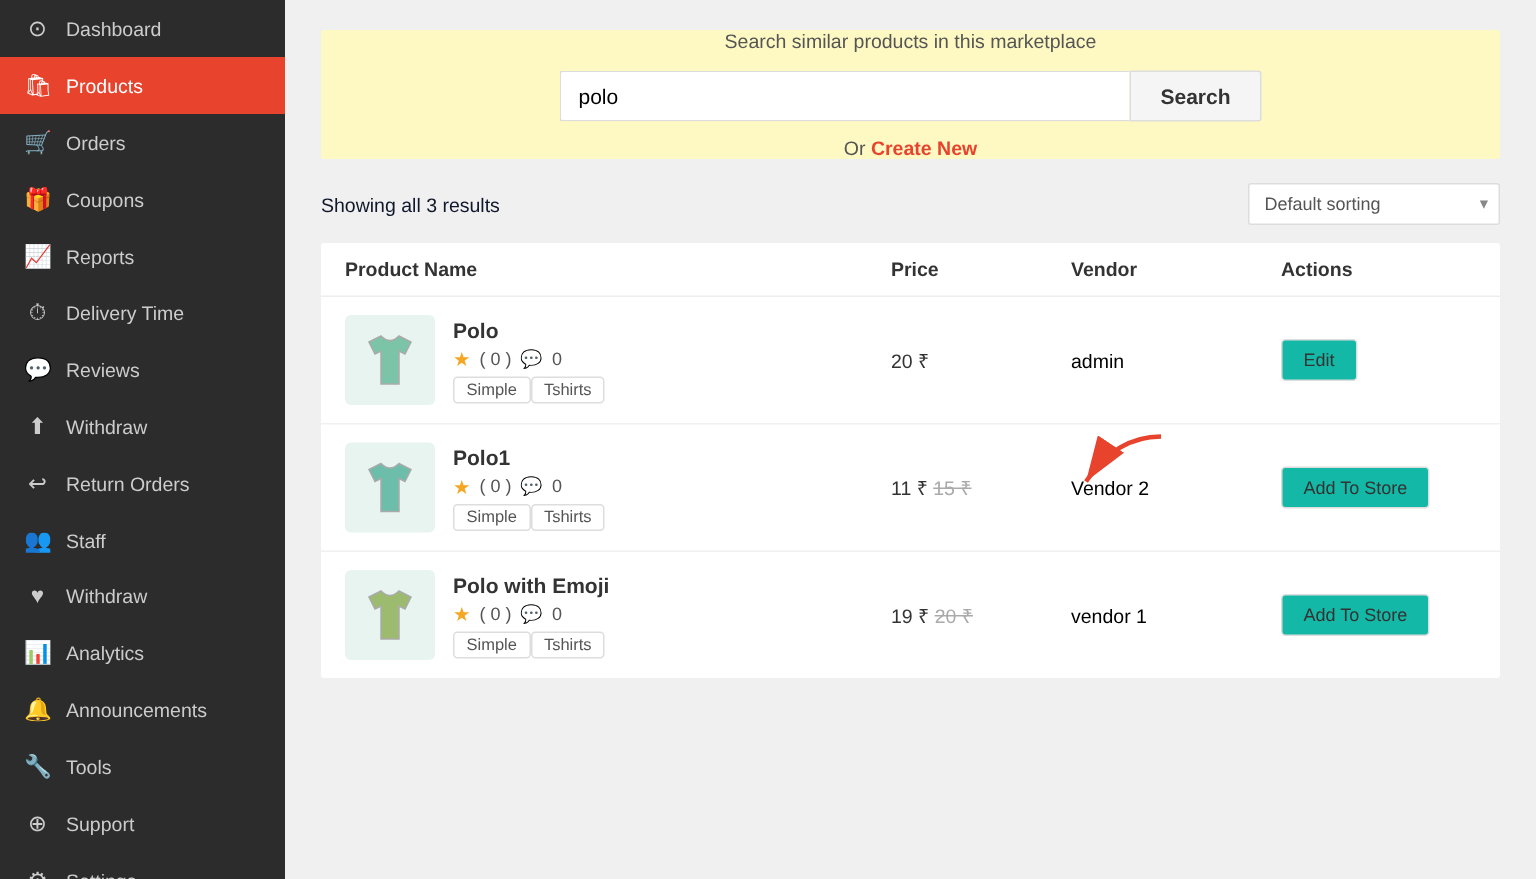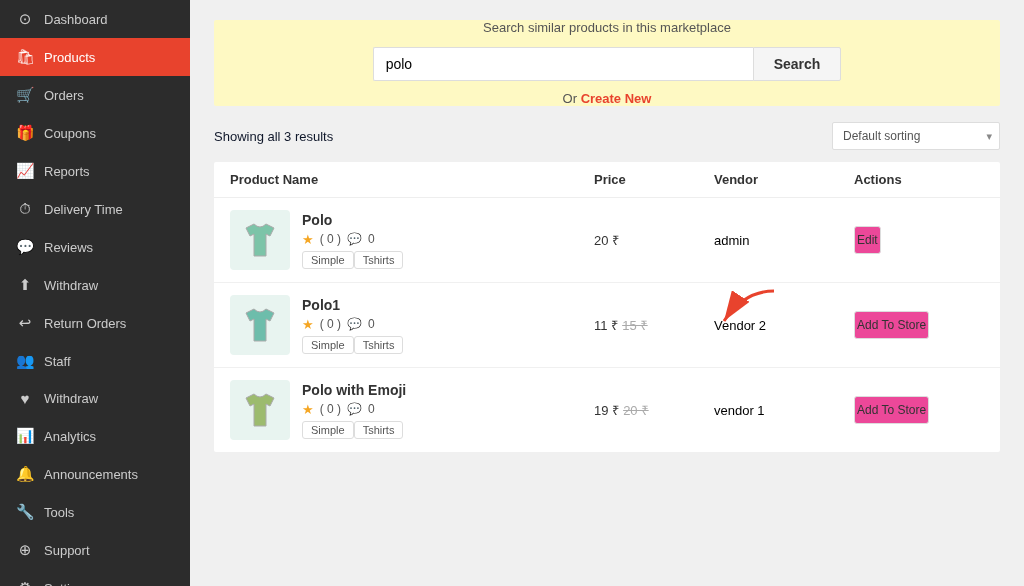--- a/index.html
+++ b/index.html
@@ -177,23 +177,23 @@
       padding: 2px 8px;
       border: 1px solid #ddd;
       border-radius: 3px;
       color: #555;
     }
     .price { font-size: 13px; color: #333; }
     .price s { color: #aaa; }
     .vendor { font-size: 13px; color: #000000; }
     .actions { display: flex; align-items: center; }
     .edit-btn, .add-btn {
-      padding: 6px 2px;
+      padding: 6px 14px;
       border: 1px solid #ddd;
-      background: #ec4899;
+      background: #14b8a6;
       font-size: 12px;
       cursor: pointer;
       border-radius: 3px;
       color: #333;
     }
 
     
     .arrow-annotation {
       position: relative;
     }

